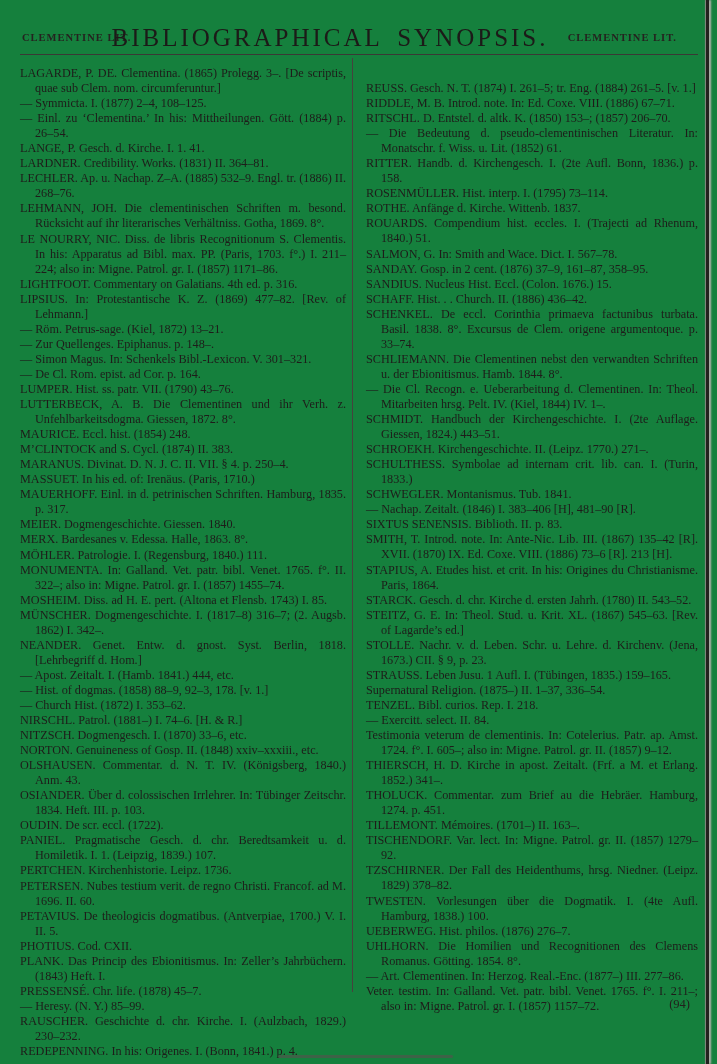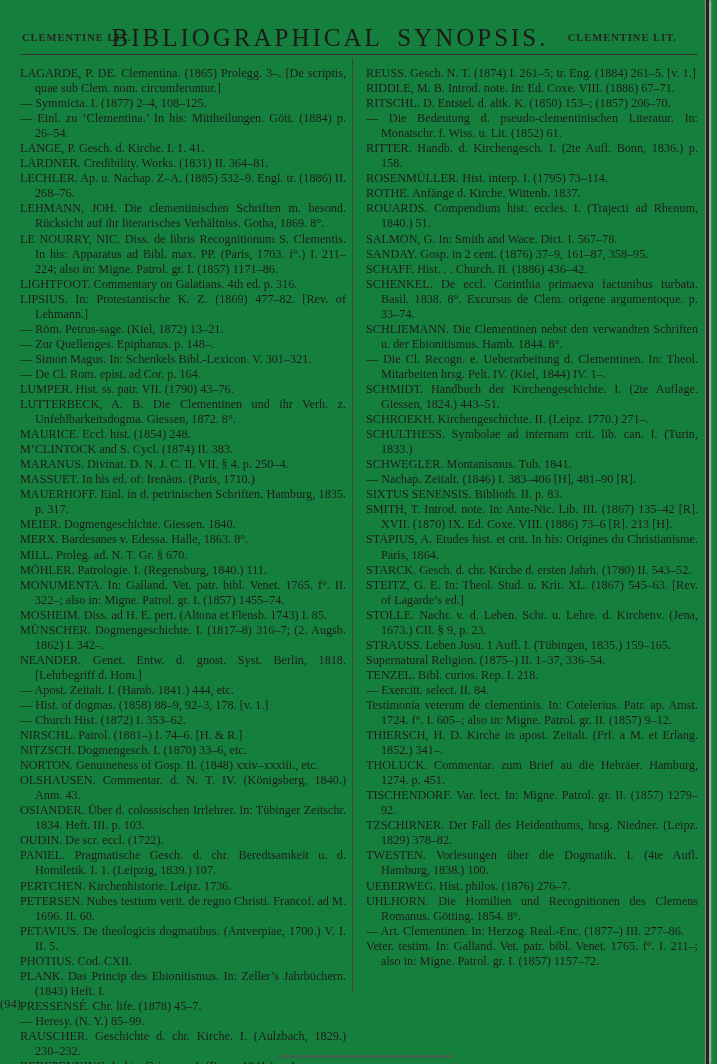--- a/index.html
+++ b/index.html
@@ -48,29 +48,29 @@
   }
   
   .columns{
     position:absolute;top:66px;left:20px;width:680px;
   }
   .col{
     position:absolute;top:0;
     font-size:12.2px;line-height:15.05px;
   }
   .col.left{left:0;width:326px;}
-  .col.right{left:346px;width:332px;}
+  .col.right{left:346px;width:332px;margin-top:15px;}
   .entry{
     margin:0;
     padding-left:15px;text-indent:-15px;
     text-align:justify;
   }
   .page-number{
     position:absolute;top:997px;left:0;width:690px;
-    text-align:left;
+    text-align:right;
     font-size:12.5px;color:#22201d;
   }
 </style>
 </head>
 <body>
 
 <div class="page">
 
   <div class="header">
     <span class="running-title left">CLEMENTINE LIT.</span>
@@ -99,21 +99,20 @@
         <p class="entry">— De Cl. Rom. epist. ad Cor. p. 164.</p>
         <p class="entry">LUMPER. Hist. ss. patr. VII. (1790) 43–76.</p>
         <p class="entry">LUTTERBECK, A. B. Die Clementinen und ihr Verh. z. Unfehlbarkeitsdogma. Giessen, 1872. 8°.</p>
         <p class="entry">MAURICE. Eccl. hist. (1854) 248.</p>
         <p class="entry">M’CLINTOCK and S. Cycl. (1874) II. 383.</p>
         <p class="entry">MARANUS. Divinat. D. N. J. C. II. VII. § 4. p. 250–4.</p>
         <p class="entry">MASSUET. In his ed. of: Irenäus. (Paris, 1710.)</p>
         <p class="entry">MAUERHOFF. Einl. in d. petrinischen Schriften. Hamburg, 1835. p. 317.</p>
         <p class="entry">MEIER. Dogmengeschichte. Giessen. 1840.</p>
         <p class="entry">MERX. Bardesanes v. Edessa. Halle, 1863. 8°.</p>
-        <p class="entry">MILL. Proleg. ad. N. T. Gr. § 670.</p>
         <p class="entry">MÖHLER. Patrologie. I. (Regensburg, 1840.) 111.</p>
         <p class="entry">MONUMENTA. In: Galland. Vet. patr. bibl. Venet. 1765. f°. II. 322–; also in: Migne. Patrol. gr. I. (1857) 1455–74.</p>
         <p class="entry">MOSHEIM. Diss. ad H. E. pert. (Altona et Flensb. 1743) I. 85.</p>
         <p class="entry">MÜNSCHER. Dogmengeschichte. I. (1817–8) 316–7; (2. Augsb. 1862) I. 342–.</p>
         <p class="entry">NEANDER. Genet. Entw. d. gnost. Syst. Berlin, 1818. [Lehrbegriff d. Hom.]</p>
         <p class="entry">— Apost. Zeitalt. I. (Hamb. 1841.) 444, etc.</p>
         <p class="entry">— Hist. of dogmas. (1858) 88–9, 92–3, 178. [v. 1.]</p>
         <p class="entry">— Church Hist. (1872) I. 353–62.</p>
         <p class="entry">NIRSCHL. Patrol. (1881–) I. 74–6. [H. &amp; R.]</p>
         <p class="entry">NITZSCH. Dogmengesch. I. (1870) 33–6, etc.</p>
@@ -136,20 +135,21 @@
         <p class="entry">REUSS. Gesch. N. T. (1874) I. 261–5; tr. Eng. (1884) 261–5. [v. 1.]</p>
         <p class="entry">RIDDLE, M. B. Introd. note. In: Ed. Coxe. VIII. (1886) 67–71.</p>
         <p class="entry">RITSCHL. D. Entstel. d. altk. K. (1850) 153–; (1857) 206–70.</p>
         <p class="entry">— Die Bedeutung d. pseudo-clementinischen Literatur. In: Monatschr. f. Wiss. u. Lit. (1852) 61.</p>
         <p class="entry">RITTER. Handb. d. Kirchengesch. I. (2te Aufl. Bonn, 1836.) p. 158.</p>
         <p class="entry">ROSENMÜLLER. Hist. interp. I. (1795) 73–114.</p>
         <p class="entry">ROTHE. Anfänge d. Kirche. Wittenb. 1837.</p>
         <p class="entry">ROUARDS. Compendium hist. eccles. I. (Trajecti ad Rhenum, 1840.) 51.</p>
         <p class="entry">SALMON, G. In: Smith and Wace. Dict. I. 567–78.</p>
         <p class="entry">SANDAY. Gosp. in 2 cent. (1876) 37–9, 161–87, 358–95.</p>
+        <p class="entry">SANDIUS. Nucleus Hist. Eccl. (Colon. 1676.) 15.</p>
         <p class="entry">SCHAFF. Hist. . . Church. II. (1886) 436–42.</p>
         <p class="entry">SCHENKEL. De eccl. Corinthia primaeva factunibus turbata. Basil. 1838. 8°. Excursus de Clem. origene argumentoque. p. 33–74.</p>
         <p class="entry">SCHLIEMANN. Die Clementinen nebst den verwandten Schriften u. der Ebionitismus. Hamb. 1844. 8°.</p>
         <p class="entry">— Die Cl. Recogn. e. Ueberarbeitung d. Clementinen. In: Theol. Mitarbeiten hrsg. Pelt. IV. (Kiel, 1844) IV. 1–.</p>
         <p class="entry">SCHMIDT. Handbuch der Kirchengeschichte. I. (2te Auflage. Giessen, 1824.) 443–51.</p>
         <p class="entry">SCHROEKH. Kirchengeschichte. II. (Leipz. 1770.) 271–.</p>
         <p class="entry">SCHULTHESS. Symbolae ad internam crit. lib. can. I. (Turin, 1833.)</p>
         <p class="entry">SCHWEGLER. Montanismus. Tub. 1841.</p>
         <p class="entry">— Nachap. Zeitalt. (1846) I. 383–406 [H], 481–90 [R].</p>
         <p class="entry">SIXTUS SENENSIS. Biblioth. II. p. 83.</p>
@@ -158,20 +158,21 @@
         <p class="entry">STARCK. Gesch. d. chr. Kirche d. ersten Jahrh. (1780) II. 543–52.</p>
         <p class="entry">STEITZ, G. E. In: Theol. Stud. u. Krit. XL. (1867) 545–63. [Rev. of Lagarde’s ed.]</p>
         <p class="entry">STOLLE. Nachr. v. d. Leben. Schr. u. Lehre. d. Kirchenv. (Jena, 1673.) CII. § 9, p. 23.</p>
         <p class="entry">STRAUSS. Leben Jusu. 1 Aufl. I. (Tübingen, 1835.) 159–165.</p>
         <p class="entry">Supernatural Religion. (1875–) II. 1–37, 336–54.</p>
         <p class="entry">TENZEL. Bibl. curios. Rep. I. 218.</p>
         <p class="entry">— Exercitt. select. II. 84.</p>
         <p class="entry">Testimonia veterum de clementinis. In: Cotelerius. Patr. ap. Amst. 1724. f°. I. 605–; also in: Migne. Patrol. gr. II. (1857) 9–12.</p>
         <p class="entry">THIERSCH, H. D. Kirche in apost. Zeitalt. (Frf. a M. et Erlang. 1852.) 341–.</p>
         <p class="entry">THOLUCK. Commentar. zum Brief au die Hebräer. Hamburg, 1274. p. 451.</p>
+        <p class="entry">TILLEMONT. Mémoires. (1701–) II. 163–.</p>
         <p class="entry">TISCHENDORF. Var. lect. In: Migne. Patrol. gr. II. (1857) 1279–92.</p>
         <p class="entry">TZSCHIRNER. Der Fall des Heidenthums, hrsg. Niedner. (Leipz. 1829) 378–82.</p>
         <p class="entry">TWESTEN. Vorlesungen über die Dogmatik. I. (4te Aufl. Hamburg, 1838.) 100.</p>
         <p class="entry">UEBERWEG. Hist. philos. (1876) 276–7.</p>
         <p class="entry">UHLHORN. Die Homilien und Recognitionen des Clemens Romanus. Götting. 1854. 8°.</p>
         <p class="entry">— Art. Clementinen. In: Herzog. Real.-Enc. (1877–) III. 277–86.</p>
         <p class="entry">Veter. testim. In: Galland. Vet. patr. bibl. Venet. 1765. f°. I. 211–; also in: Migne. Patrol. gr. I. (1857) 1157–72.</p>
       </div>
   </div>
 

